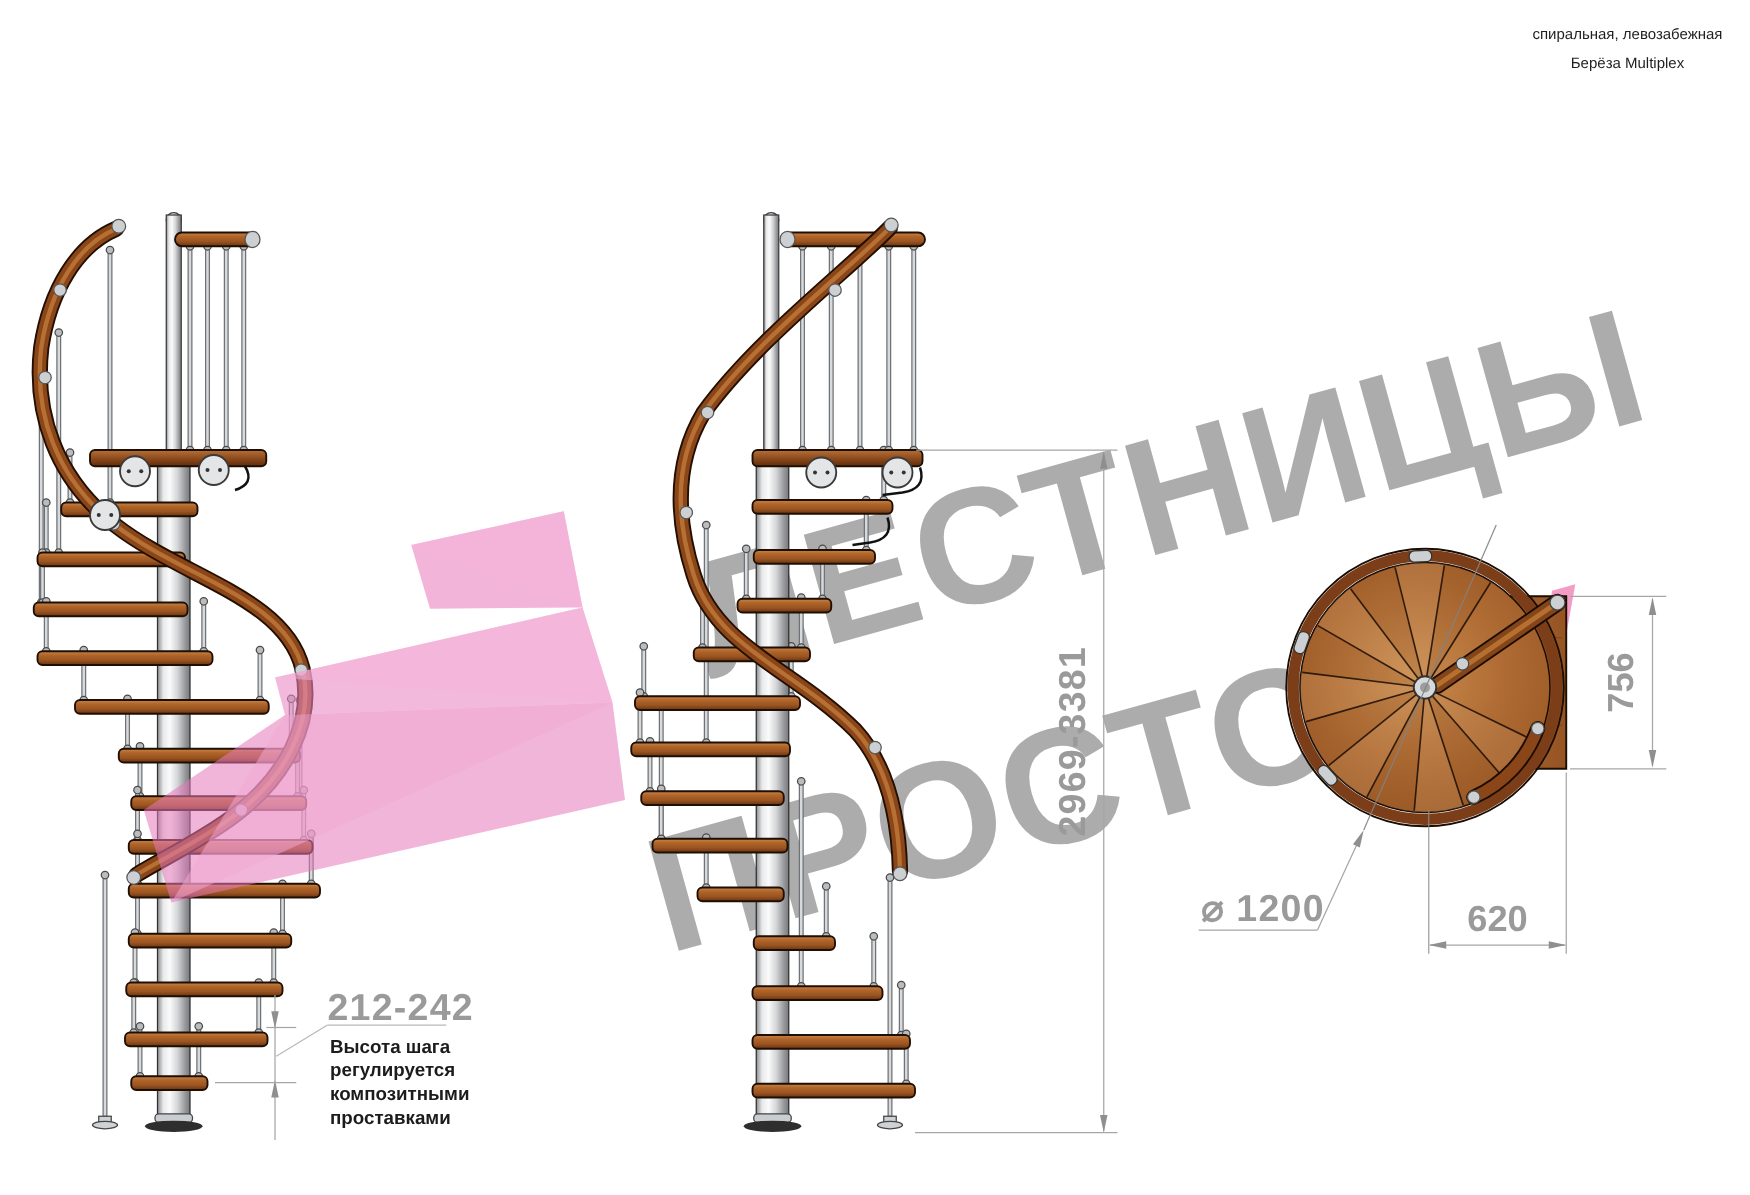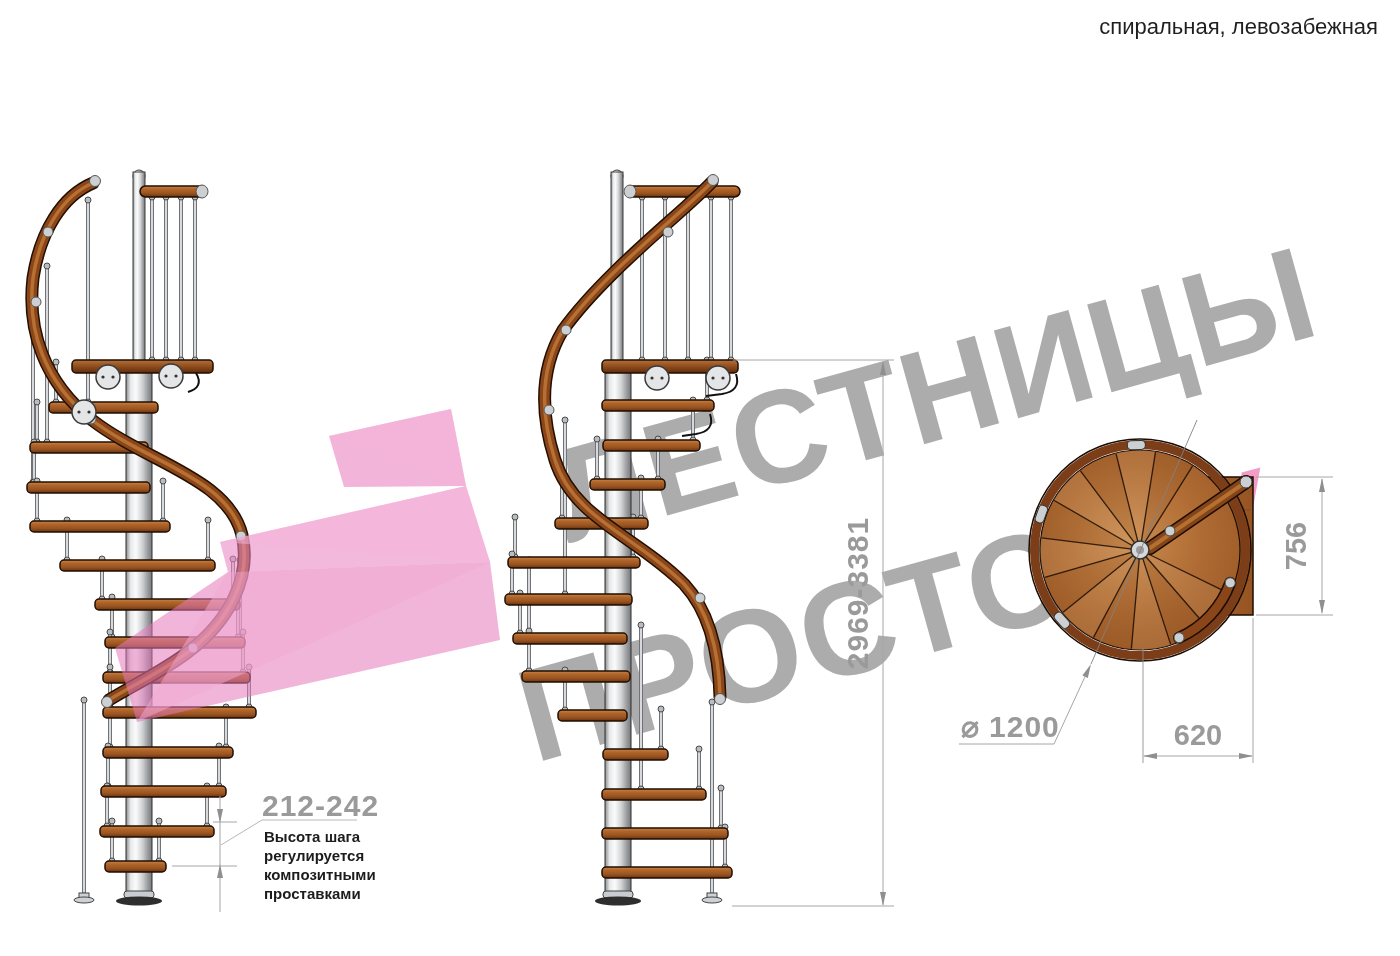--- a/index.html
+++ b/index.html
@@ -6,21 +6,21 @@
   #canvas{position:relative;width:1400px;height:956px;background:#ffffff;overflow:hidden;
           font-family:"Liberation Sans", sans-serif;}
   .wm{position:absolute;font-weight:bold;font-size:132px;letter-spacing:2px;
       color:rgba(128,128,128,0.65);white-space:nowrap;transform-origin:left top;
       transform:rotate(-15.5deg);z-index:1;line-height:1;}
   #wm1{left:538px;top:436px;}
   #wm2{left:505px;top:656px;}
   .wm-accent{color:rgba(232,74,152,0.55);}
   #scene{position:absolute;left:0;top:0;z-index:2;}
   #spec-header{position:absolute;top:16px;right:22px;text-align:center;z-index:3;
-      font-size:22px;line-height:22.5px;color:#1f1f1f;}
+      font-size:12px;line-height:22.5px;color:#1f1f1f;}
   .dim-text{font-family:"Liberation Sans",sans-serif;font-weight:bold;font-size:30px;fill:#9a9a9a;letter-spacing:1px;}
   .dim-text-sm{font-family:"Liberation Sans",sans-serif;font-weight:bold;font-size:29px;fill:#9a9a9a;}
   .note-text{font-family:"Liberation Sans",sans-serif;font-weight:bold;font-size:15px;fill:#1c1c1c;}
 </style>
 </head>
 <body>
 
 <div id="canvas">
 
   <div class="wm" id="wm1">ЛЕСТНИЦЫ</div>
@@ -467,14 +467,15 @@
         <polygon points="329,436 451,409 466,486" fill="#f5b5da" opacity="0.55"></polygon>
         <polygon points="220,542 466,486 490,562 228,572" fill="#ea86c2" opacity="0.58"></polygon>
         <polygon points="220,542 466,486 490,562" fill="#f5b5da" opacity="0.5"></polygon>
         <polygon points="228,572 490,562 500,640 137,722 115,648" fill="#e678ba" opacity="0.55"></polygon>
         <polygon points="228,572 490,562 137,722" fill="#f3a9d4" opacity="0.5"></polygon>
       </g>
   </svg>
 
   <div id="spec-header">
     <div>спиральная, левозабежная</div>
+    <div>Берёза Multiplex</div>
   </div>
 </div>
 
 </body></html>

